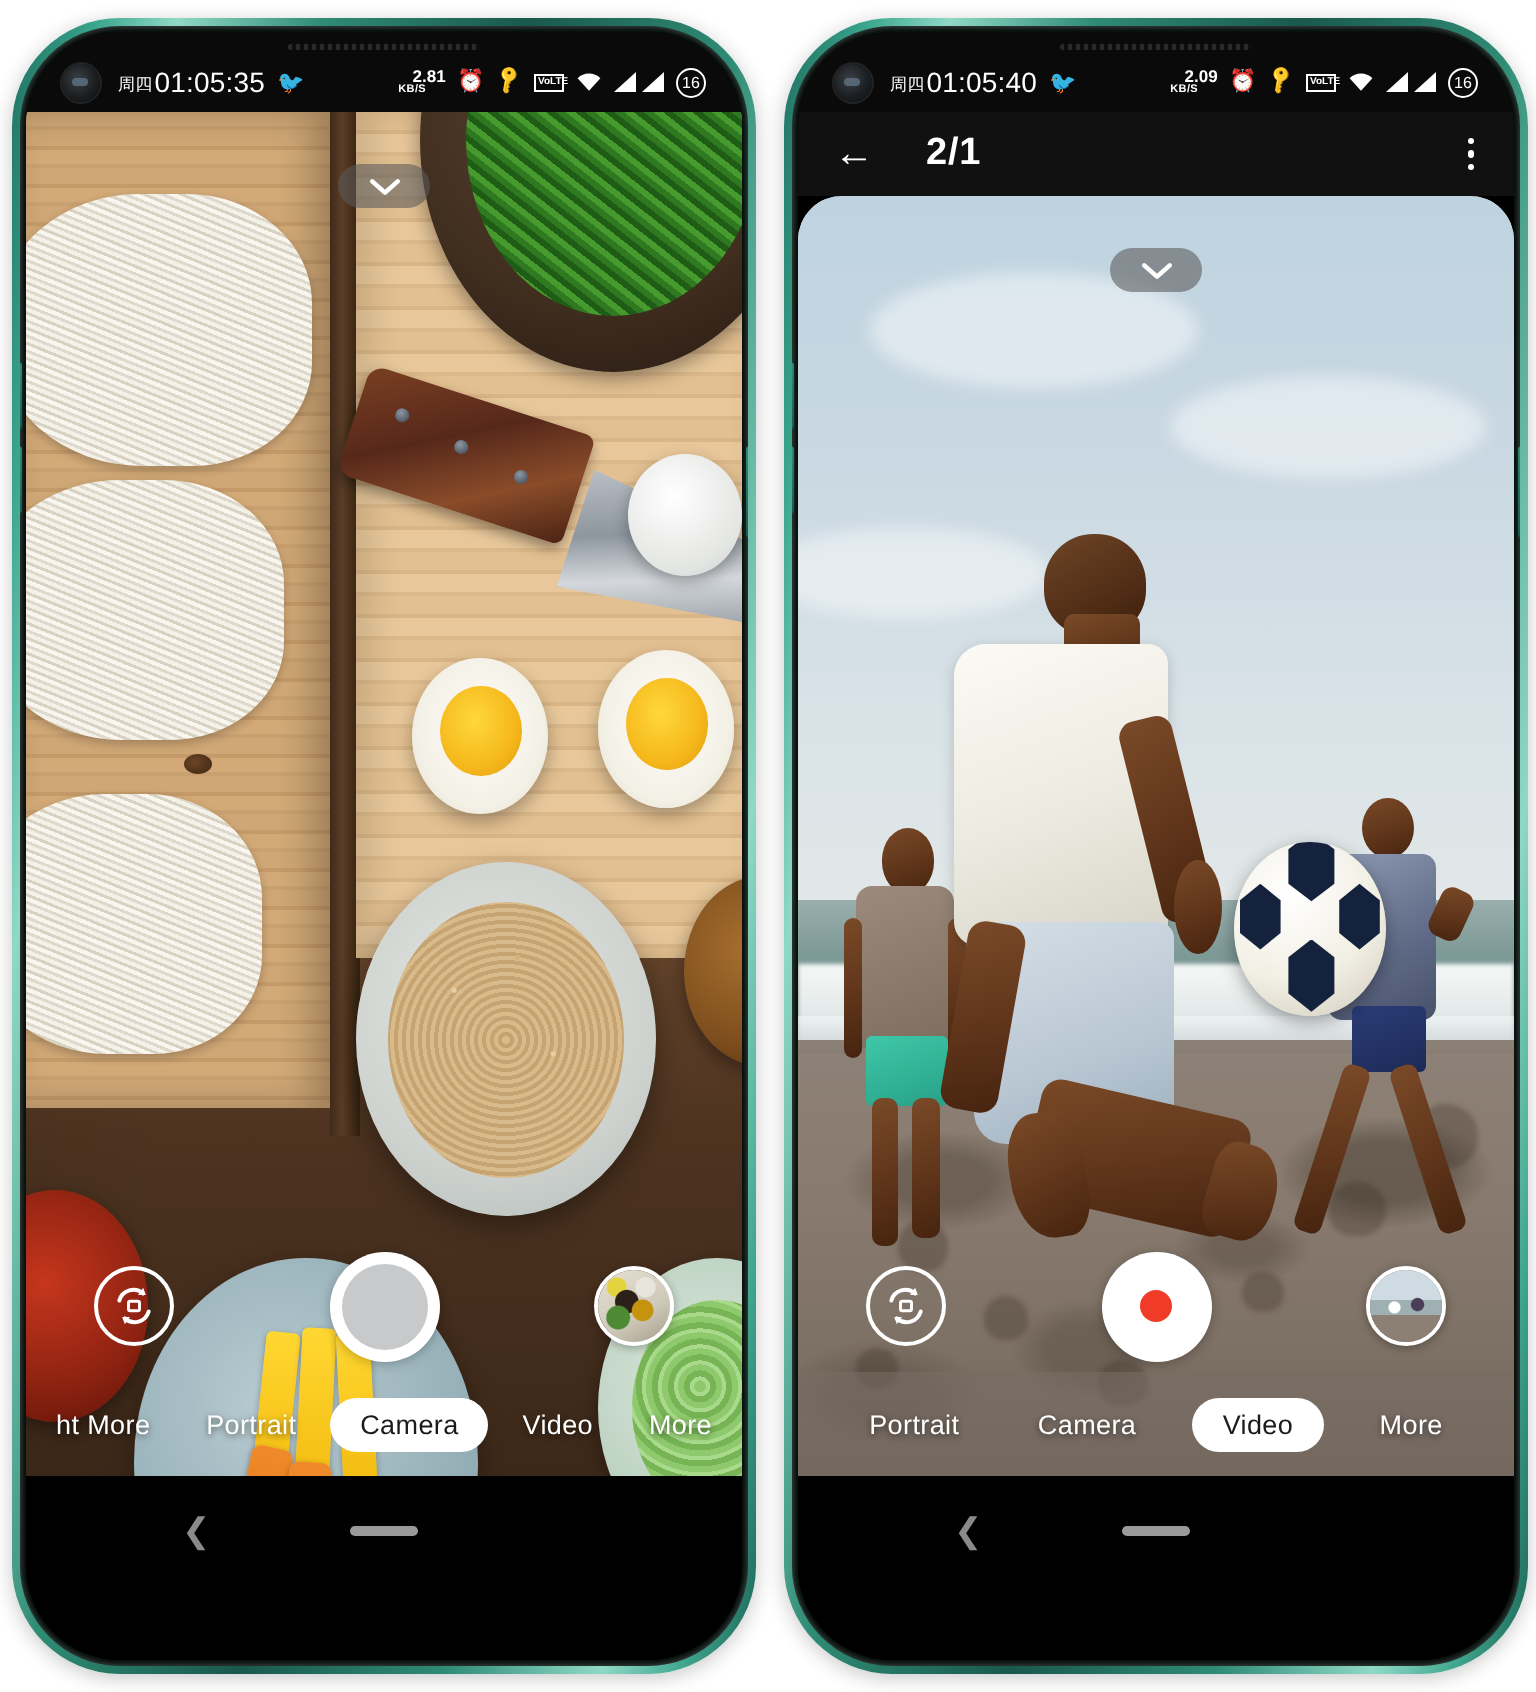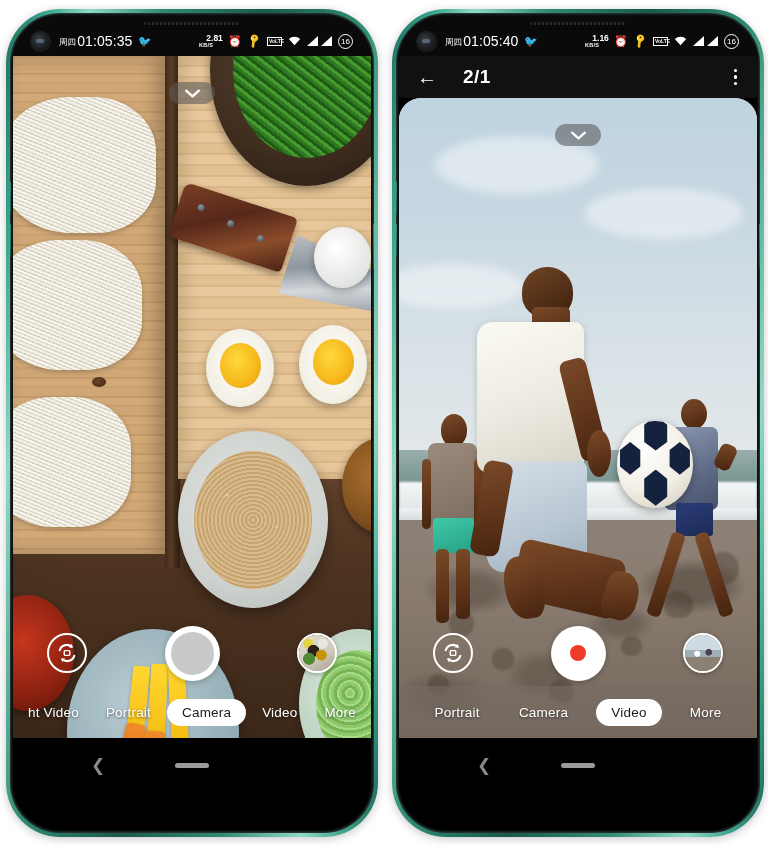--- a/index.html
+++ b/index.html
@@ -647,21 +647,21 @@
             </div>
             <div class="shutter">
               <div class="inner-grey"></div>
             </div>
             <div class="thumb">
               <div class="thumb-food"></div>
             </div>
           </div>
 
           <div class="modebar">
-            <div class="mode">ht Video</div>
+            <div class="mode">ht More</div>
             <div class="mode">Portrait</div>
             <div class="mode active">Camera</div>
             <div class="mode">Video</div>
             <div class="mode">More</div>
           </div>
         </div>
 
         <div class="navbar">
           <div class="nav-inner">
             <div class="nav-back">❮</div>
@@ -684,21 +684,21 @@
         <div class="statusbar">
           <div class="punchhole"></div>
           <div class="sb-time">
             <span class="sb-dow">周四</span>
             <span class="sb-clock">01:05:40</span>
           </div>
           <span class="sb-emoji">🐦</span>
           <div class="sb-spacer"></div>
           <div class="sb-right">
             <div class="netspeed">
-              <span class="val">1.16</span>
+              <span class="val">2.09</span>
               <span class="unit">KB/S</span>
             </div>
             <span class="sb-ico ico-alarm">⏰</span>
             <span class="sb-ico ico-key">🔑</span>
             <span class="vo-lte">VoLTE</span>
             <svg class="wifi-ico" viewBox="0 0 24 18">
               <path d="M12 17 L1.5 5.5 A15 15 0 0 1 22.5 5.5 Z" fill="#fff"></path>
             </svg>
             <div class="bars">
               <span class="bar-tri"></span>

